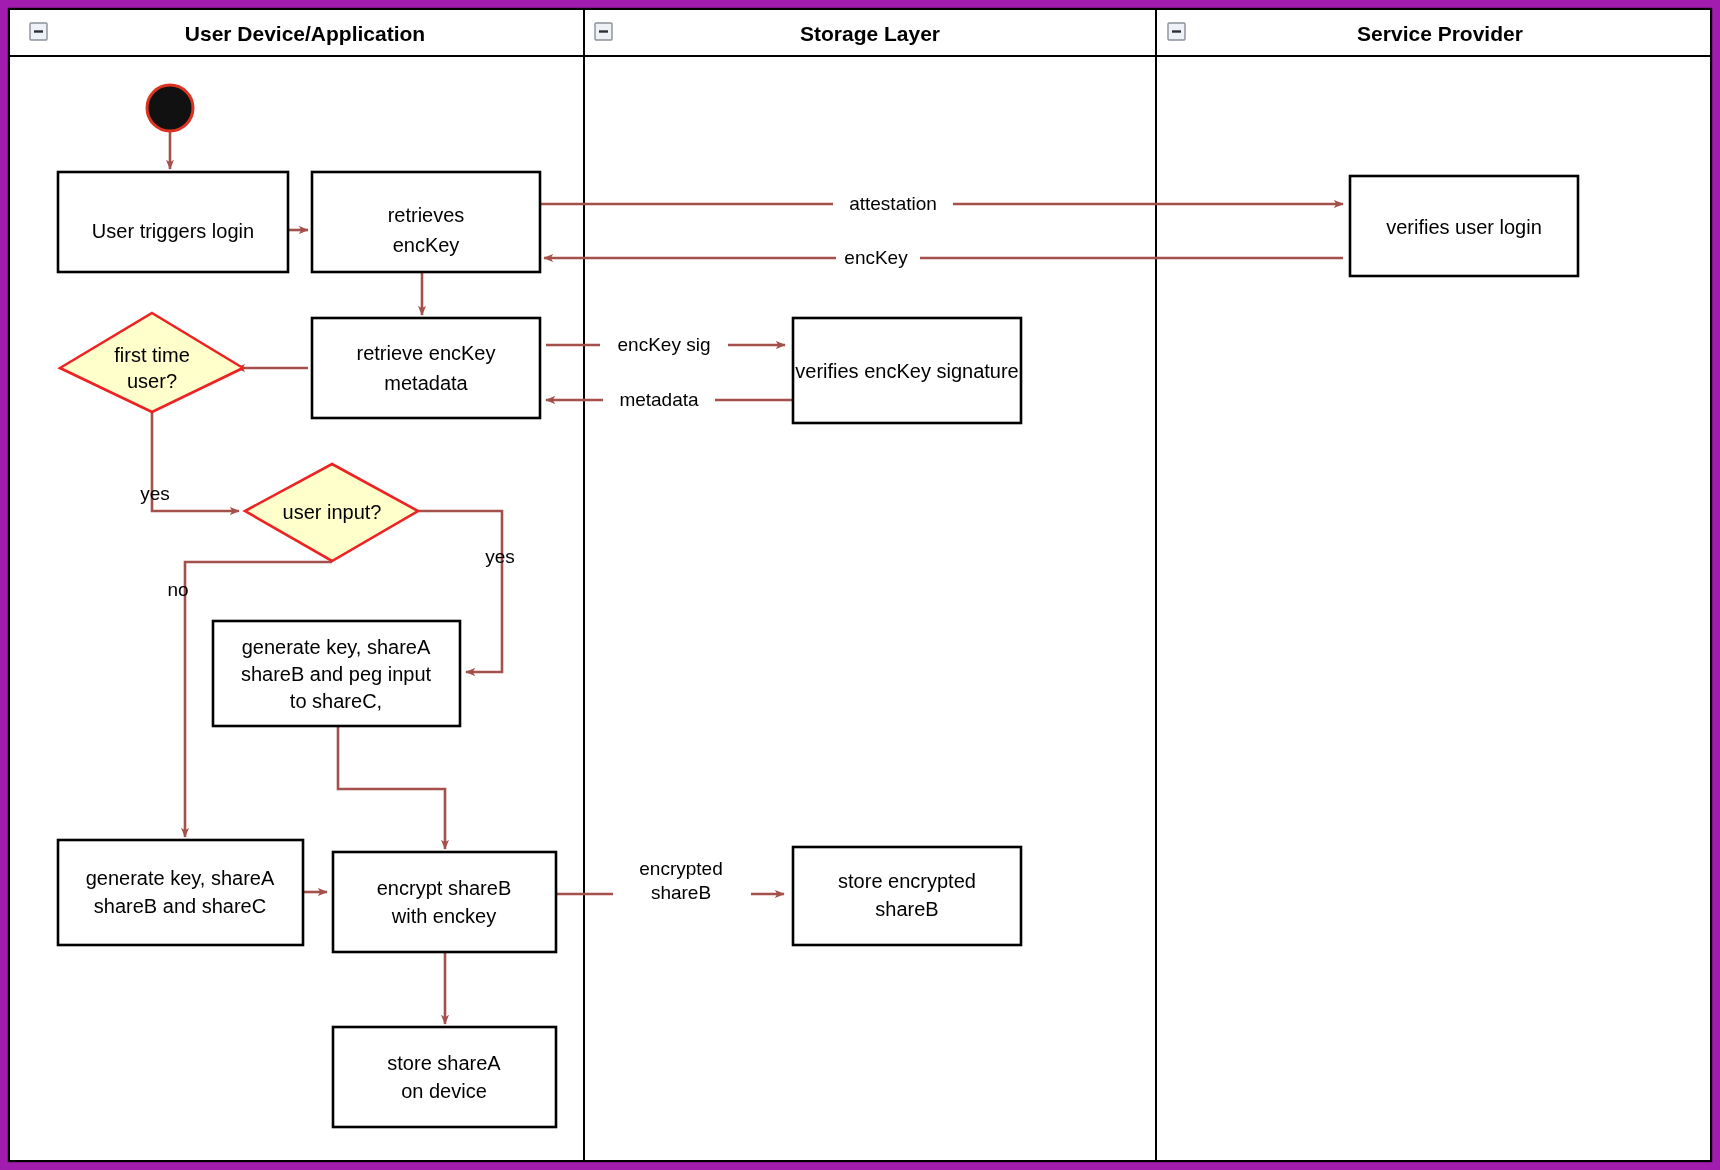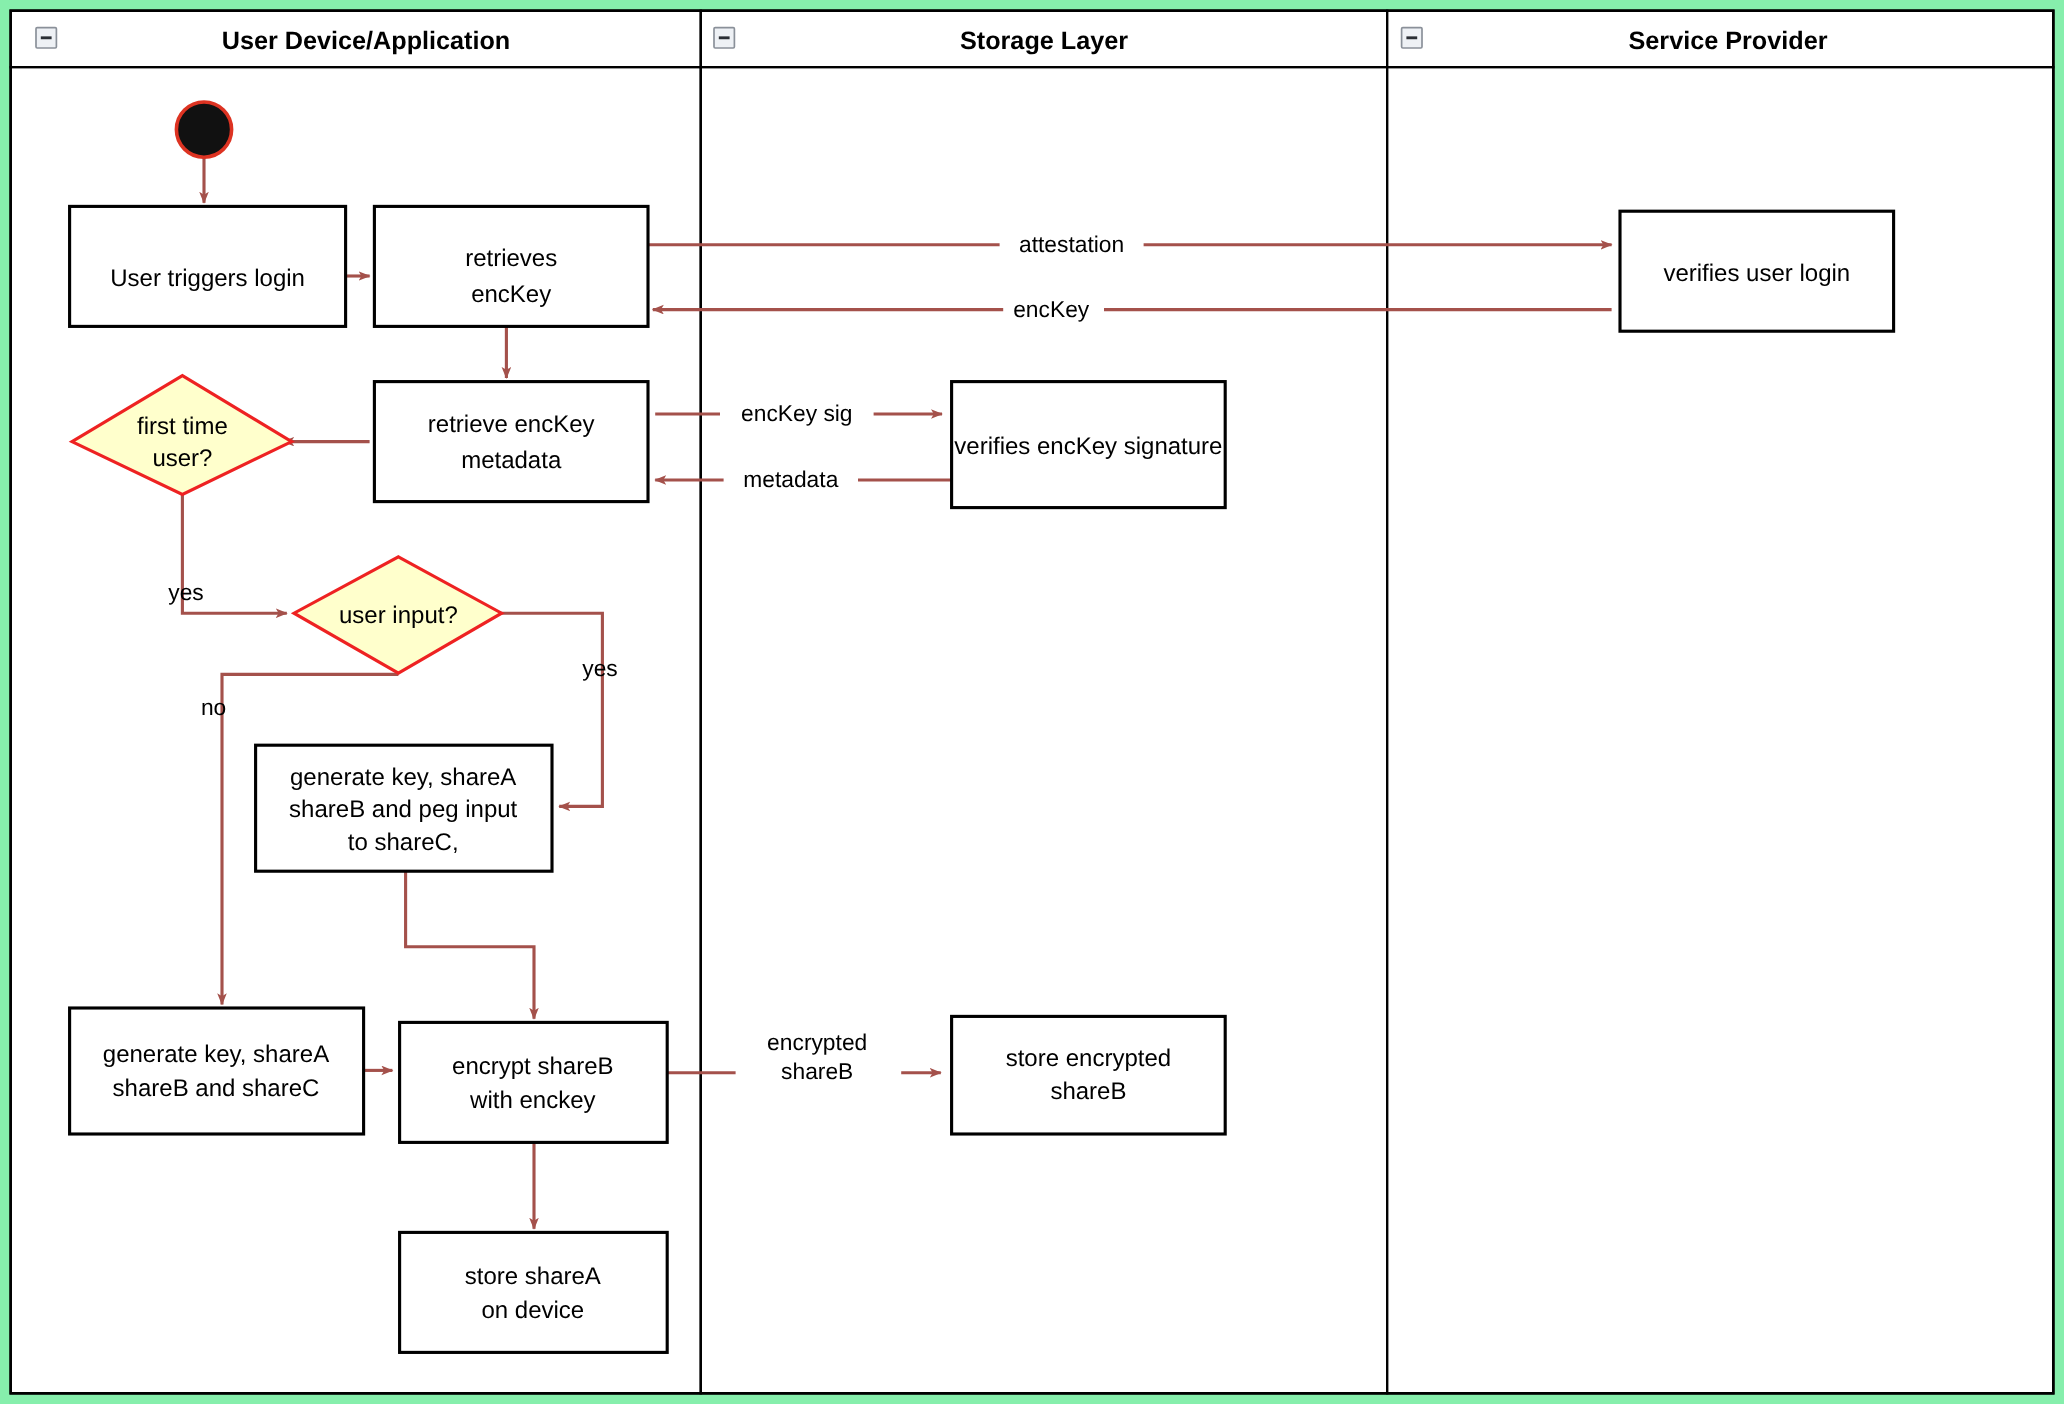--- a/index.html
+++ b/index.html
@@ -7,21 +7,21 @@
     padding: 0;
     background: #ffffff;
   }
   body {
     font-family: "Liberation Sans", sans-serif;
   }
   #canvas {
     position: relative;
     width: 1720px;
     height: 1170px;
-    background: #86efac;
+    background: #a21caf;
     overflow: hidden;
   }
   svg.diagram {
     position: absolute;
     top: 0;
     left: 0;
     width: 1720px;
     height: 1170px;
   }
   .lane-rect {

